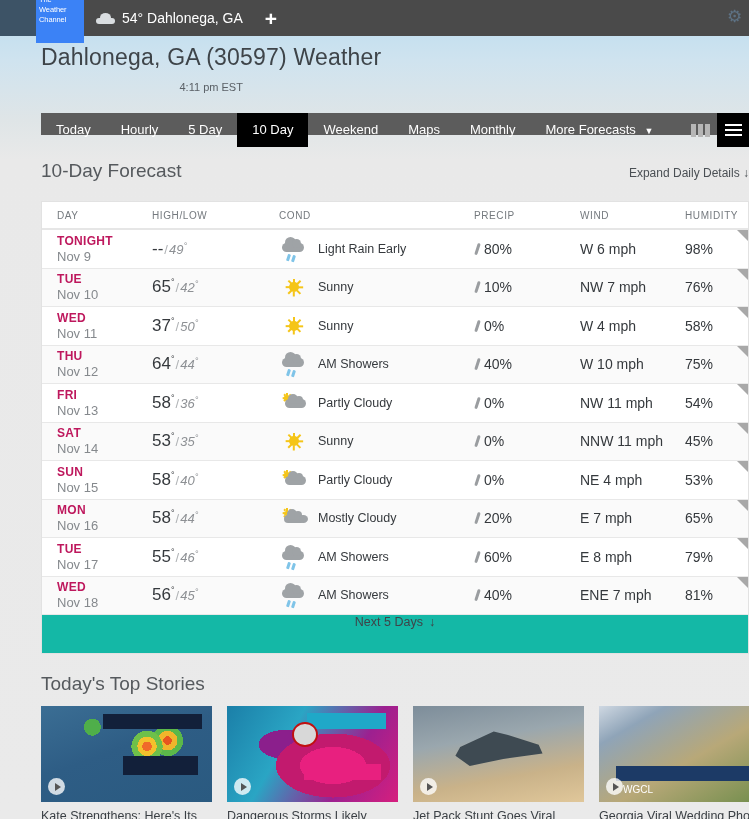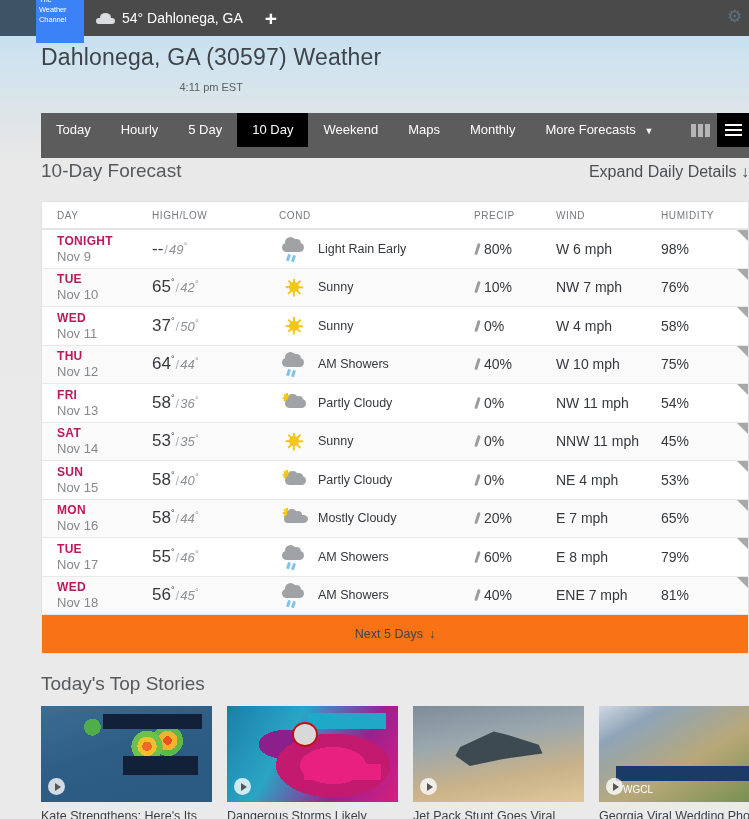--- a/index.html
+++ b/index.html
@@ -33,62 +33,62 @@
   .gear {
     position:absolute; right:4px; top:8px; width:18px; height:18px; color:#5d7183; font-size:17px; line-height:18px;
   }
 
   
   .page-head { position:absolute; top:44px; left:41px; }
   .page-title { font-size:23px; color:#3e4449; font-weight:normal; letter-spacing:0.2px; }
   .page-time { font-size:11px; color:#5a6066; margin-top:10px;text-align:center; }
 
   
-  .navbar { position:absolute; top:113px; left:41px; width:708px; height:45px; background:#5c5c5c; display:flex; }
+  .navbar { position:absolute; top:113px; left:41px; width:708px; height:22px; background:#5c5c5c; display:flex; }
   .nav-item {
     color:#fff; font-size:13px; padding:0 15px; height:34px; line-height:34px; white-space:nowrap;
   }
   .nav-item.active { background:#000; }
   .nav-caret { font-size:9px; margin-left:5px; }
   .nav-spacer { flex:1; }
   .nav-grid { width:33px; height:34px; display:flex; align-items:center; justify-content:center; gap:2px; }
   .nav-grid i { width:5px; height:13px; background:#b6b6b6; display:block; }
   .nav-burger { width:32px; height:34px; background:#000; display:flex; flex-direction:column; justify-content:center; align-items:center; gap:3px; }
   .nav-burger i { width:17px; height:2px; background:#fff; display:block; }
 
   
   .fc-head { position:absolute; top:160px; left:41px; width:708px; display:flex; align-items:baseline; justify-content:space-between; }
   .fc-title { font-size:19px; color:#55595d; }
-  .fc-expand { font-size:16px; color:#4a4f54; }
+  .fc-expand { font-size:12px; color:#4a4f54; }
 
   
   .table { position:absolute; top:201px; left:41px; width:708px; background:#fff; border:1px solid #e2e2e2; }
   .thead { display:flex; height:28px; align-items:center; font-size:10px; color:#74797e; letter-spacing:0.6px; border-bottom:2px solid #e6e6e6; }
   .row { display:flex; align-items:center; height:38.5px; border-bottom:1px solid #e8e8e8; position:relative; background:#fff; }
   .row:nth-child(even) { background:#fafafa; }
   .row .corner { position:absolute; right:0; top:0; width:0; height:0;
     border-top:11px solid #a8a8a8; border-left:11px solid transparent; }
   .c-day { width:110px; padding-left:15px; }
   .c-temp { width:127px; }
   .c-cond { width:195px; display:flex; align-items:center; gap:9px; }
-  .c-precip { width:82px; display:flex; align-items:center; gap:3px; }
+  .c-precip { width:106px; display:flex; align-items:center; gap:3px; }
   .c-wind { width:105px; }
   .c-hum { flex:1; }
   .d-name { font-size:12px; color:#be185d; font-weight:bold; letter-spacing:0.3px; }
   .d-date { font-size:13px; color:#85898d; margin-top:1px; }
   .t-hi { font-size:17px; color:#35393d; }
   .t-sl { font-size:13px; color:#aeb1b4; margin:0 1px; }
   .t-lo { font-size:13px; color:#8d9094; font-style:italic; }
   .deg { font-size:9px; vertical-align:super; }
   .cond-txt { font-size:12.5px; color:#35393d; }
   .p-val, .w-val, .h-val { font-size:14px; color:#35393d; }
   .drop { width:7px; height:12px; position:relative; display:inline-block; }
   .drop:before { content:""; position:absolute; left:2px; top:0; width:2.5px; height:12px; background:#9a9da0;
     transform:rotate(18deg); border-radius:1.5px; }
-  .next5 { height:38px; display:flex; align-items:center; justify-content:center; font-size:12.5px; color:#3f4449; background:#f97316; }
+  .next5 { height:38px; display:flex; justify-content:center; font-size:12.5px; color:#3f4449; background:#14b8a6; }
 
   
   .wi { width:30px; height:26px; position:relative; flex:none; }
   .sun-core { position:absolute; border-radius:50%; background:#f5c518; }
   .ray { position:absolute; background:#f5c518; }
   .cld { position:absolute; background:#9fa3a6; border-radius:50%; }
   .rain { position:absolute; width:2.5px; height:7px; background:#7fc4e8; border-radius:1px; transform:rotate(18deg); }
 
   
   .stories-title { position:absolute; top:673px; left:41px; font-size:19px; color:#55595d; }

